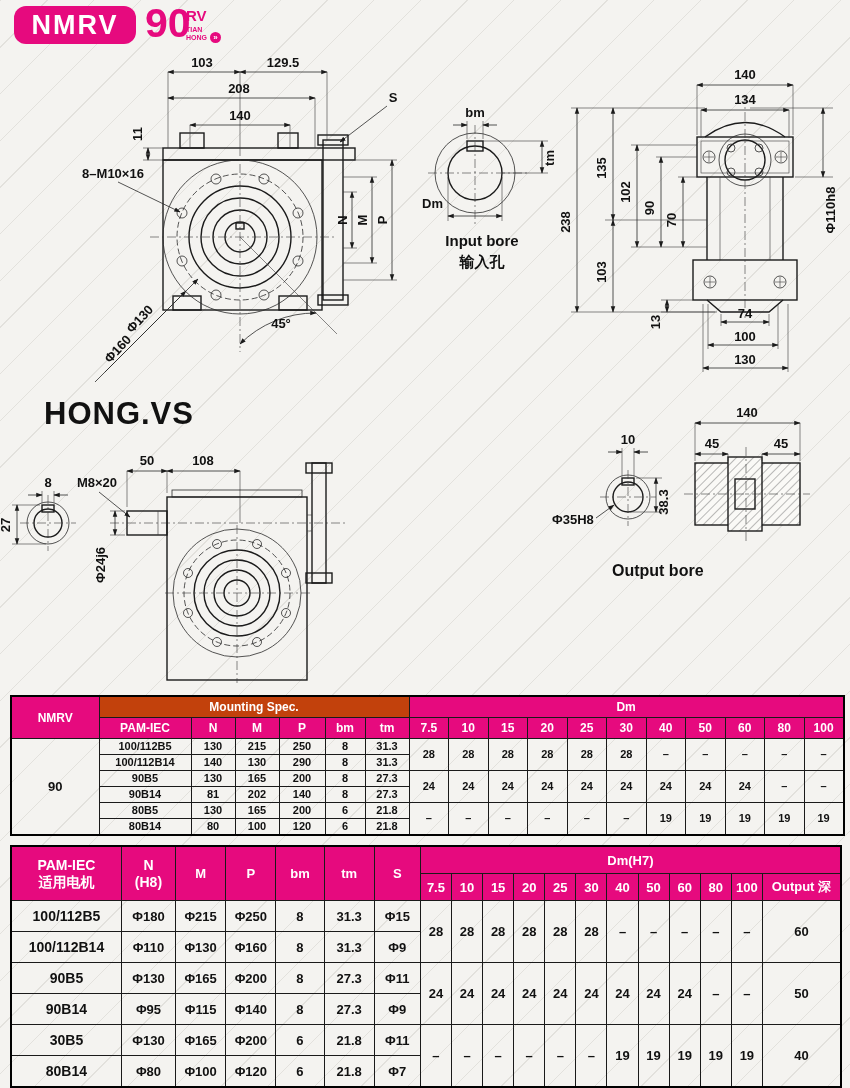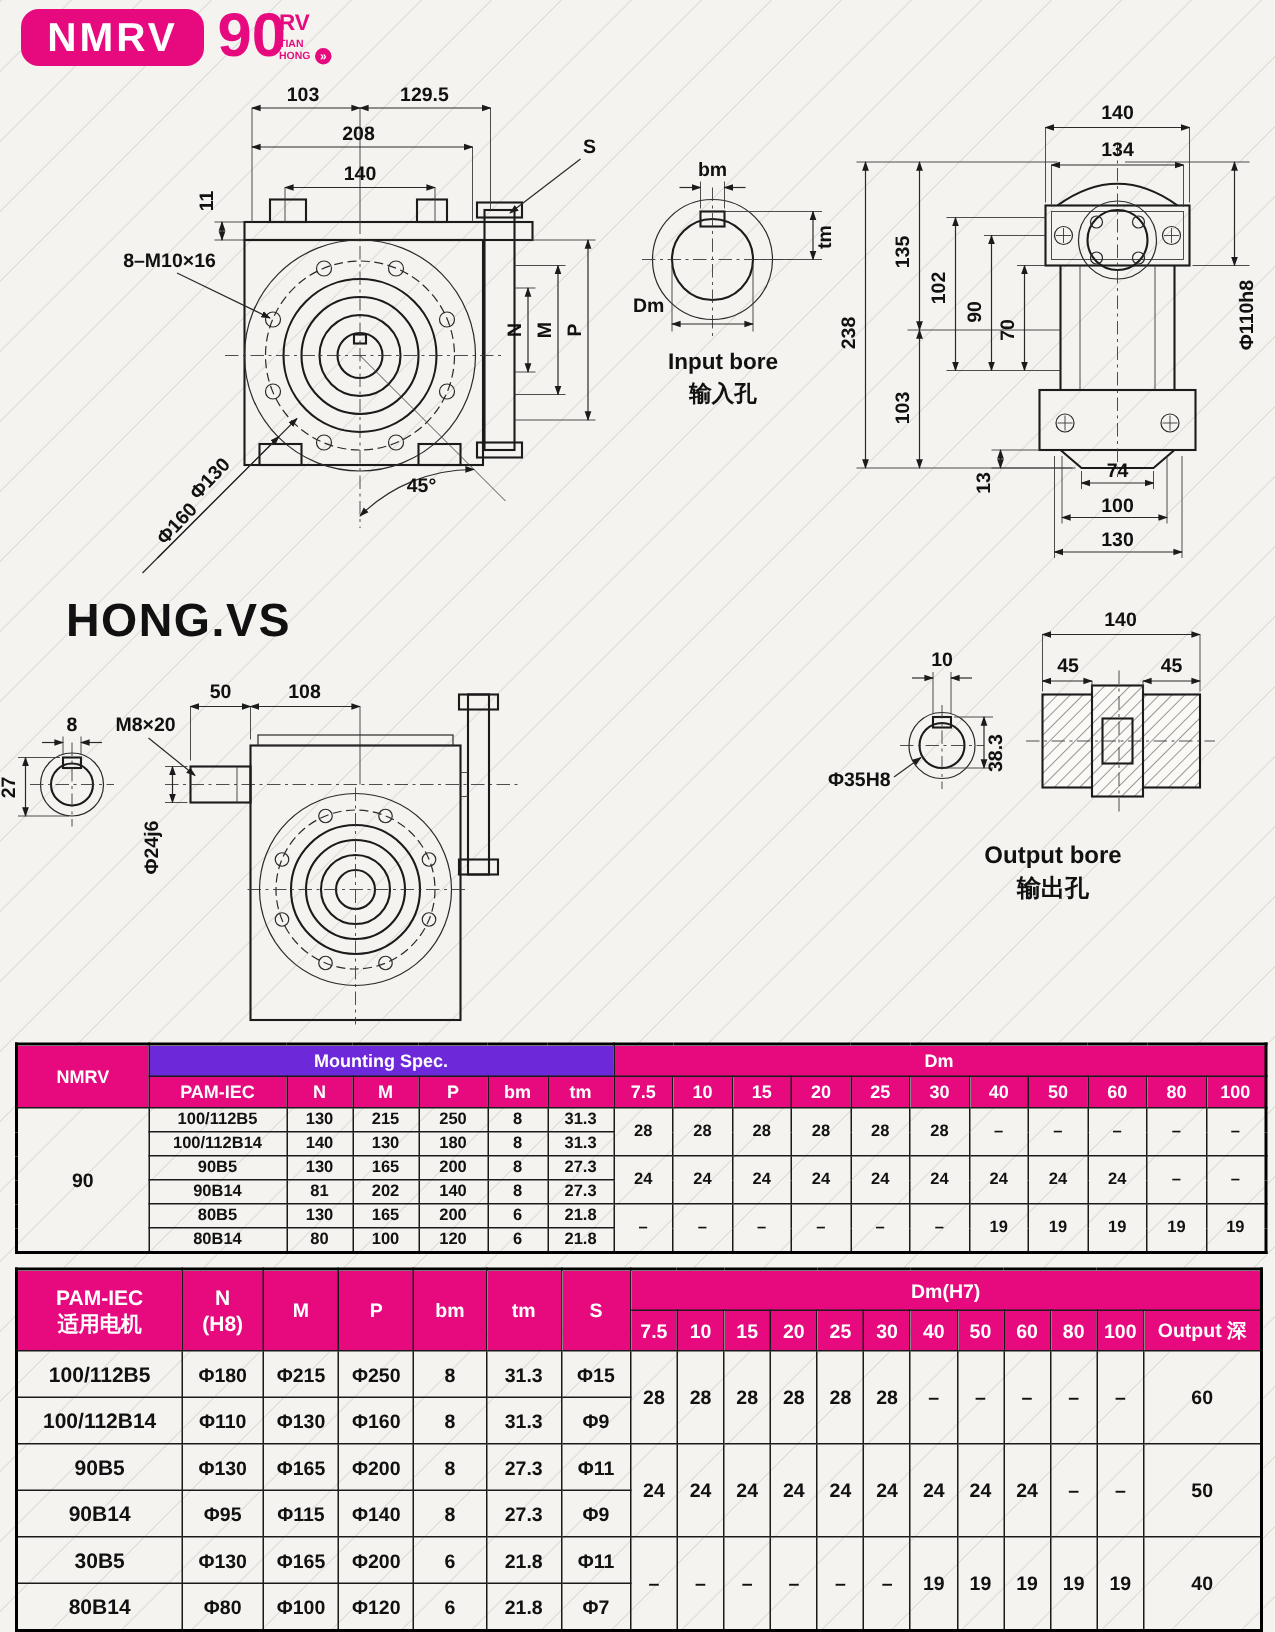--- a/index.html
+++ b/index.html
@@ -18,21 +18,21 @@
   .cl{stroke:#3a3a3a;stroke-width:.6;fill:none;stroke-dasharray:9 3 2 3}
   .dc{stroke:#2a2a2a;stroke-width:.8;fill:none;stroke-dasharray:6 3}
   .logo-box{position:absolute;left:14px;top:6px;width:122px;height:38px;border-radius:12px;
     color:#fff;font-size:27px;font-weight:bold;text-align:center;line-height:38px;letter-spacing:2px}
   .logo-90{position:absolute;left:145px;top:0px;font-size:41px;font-weight:bold;line-height:46px}
   .logo-rv{position:absolute;left:186px;top:7px;font-size:15px;font-weight:bold}
   .logo-sub{position:absolute;left:186px;font-size:7px;font-weight:bold;line-height:7px}
   .logo-badge{position:absolute;left:210px;top:32px;width:11px;height:11px;border-radius:50%;
     color:#fff;font-size:8px;line-height:11px;text-align:center;font-weight:bold}
   .vs-title{position:absolute;left:44px;top:396px;font-size:31px;font-weight:bold;letter-spacing:1px}
-  .out-cap{position:absolute;left:612px;top:560px;width:180px;text-align:center;
+  .out-cap{position:absolute;left:612px;top:560px;width:180px;text-align:left;
     font-size:16px;font-weight:bold;line-height:1.35}
   table{position:absolute;border-collapse:collapse;table-layout:fixed;background:transparent}
   th,td{border:1px solid #1a1a1a;text-align:center;vertical-align:middle;padding:0;
     white-space:nowrap;overflow:hidden;font-weight:bold}
   th{color:#fff}
   #table1{left:10px;top:695px;width:832px;border:2px solid #000}
   #table1 th{font-size:12px;height:20px}
   #table1 td{font-size:11px;height:15px;line-height:15px}
   #table1 td.model{font-size:13px}
   #table2{left:10px;top:845px;width:832px;border:2px solid #000}
@@ -373,38 +373,37 @@
     <line class="tl" x1="13" y1="53" x2="46" y2="53" marker-start="url(#a6)" marker-end="url(#a6)"></line>
     <line class="tl" x1="80" y1="53" x2="118" y2="53" marker-start="url(#a6)" marker-end="url(#a6)"></line>
   </g>
   <text x="65" y="16" text-anchor="middle">140</text>
   <text x="30" y="47" text-anchor="middle">45</text>
   <text x="99" y="47" text-anchor="middle">45</text>
 </svg>
 
 <div class="out-cap">
   <div>Output bore</div>
-  <div>输出孔</div>
 </div>
 
 <table id="table1">
   <colgroup>
     <col style="width:88px">
       <col style="width:92px">
       <col style="width:44px">
       <col style="width:44px">
     <col style="width:46px">
       <col style="width:40px">
       <col style="width:44px">
       <col span="11" style="width:39.5px">
   </colgroup>
   <thead>
     <tr>
       <th rowspan="2" class="acc-bg" style="background-color: rgb(230, 10, 126);">NMRV</th>
-      <th colspan="6" class="acc-bg" style="background-color: #6d28d9;">Mounting Spec.</th>
+      <th colspan="6" class="acc-bg" style="background-color: #c2410c;">Mounting Spec.</th>
       <th colspan="11" class="acc-bg" style="background-color: rgb(230, 10, 126);">Dm</th>
     </tr>
     <tr>
       <th class="acc-bg" style="background-color: rgb(230, 10, 126);">PAM-IEC</th>
       <th class="acc-bg" style="background-color: rgb(230, 10, 126);">N</th>
       <th class="acc-bg" style="background-color: rgb(230, 10, 126);">M</th>
       <th class="acc-bg" style="background-color: rgb(230, 10, 126);">P</th>
       <th class="acc-bg" style="background-color: rgb(230, 10, 126);">bm</th>
       <th class="acc-bg" style="background-color: rgb(230, 10, 126);">tm</th>
       <th class="acc-bg" style="background-color: rgb(230, 10, 126);">7.5</th>
@@ -438,21 +437,21 @@
       <td rowspan="2">–</td>
       <td rowspan="2">–</td>
       <td rowspan="2">–</td>
       <td rowspan="2">–</td>
       <td rowspan="2">–</td>
     </tr>
     <tr>
       <td>100/112B14</td>
       <td>140</td>
       <td>130</td>
-      <td>180</td>
+      <td>290</td>
       <td>8</td>
       <td>31.3</td>
     </tr>
     <tr>
       <td>90B5</td>
       <td>130</td>
       <td>165</td>
       <td>200</td>
       <td>8</td>
       <td>27.3</td>

